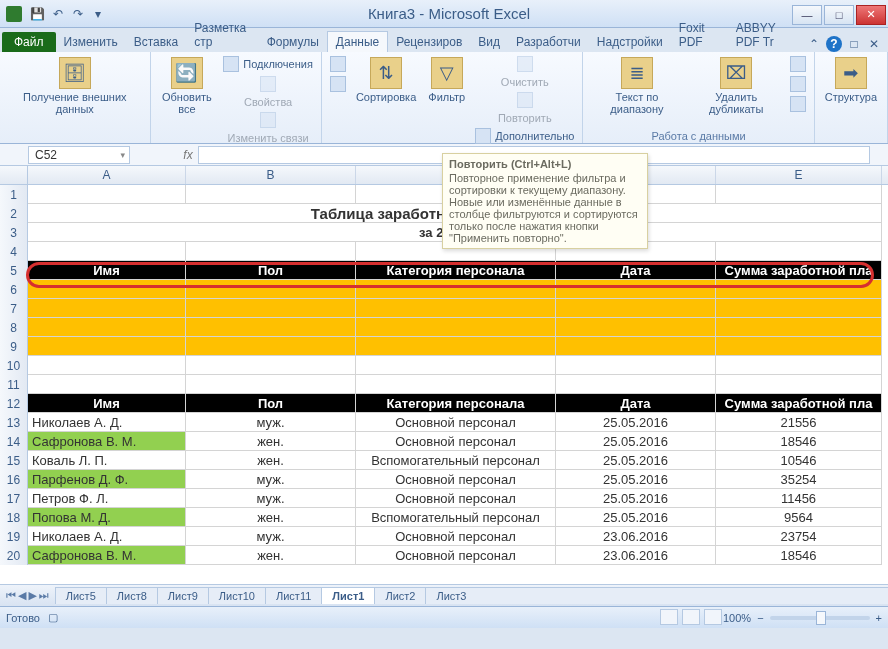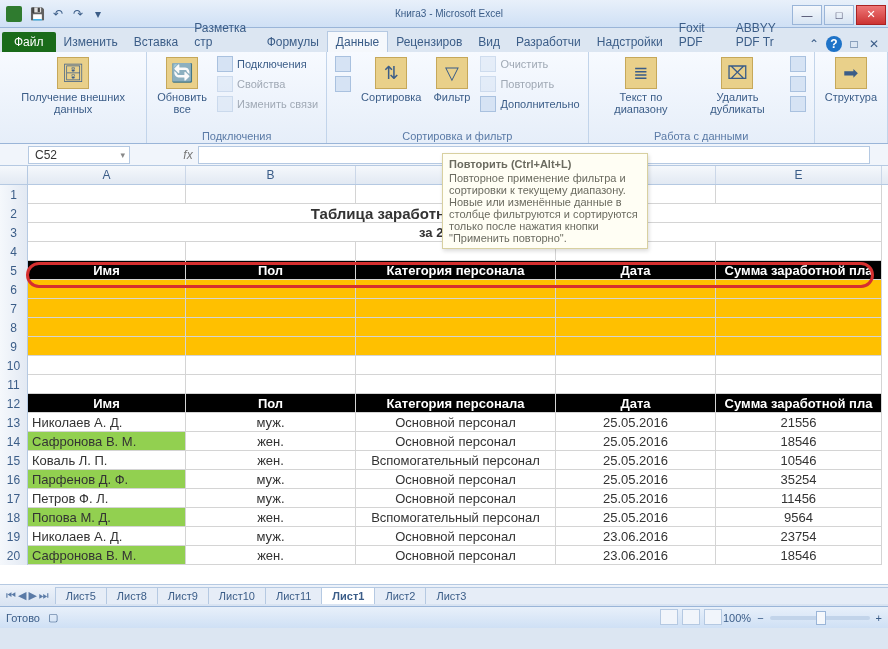--- a/index.html
+++ b/index.html
@@ -3,21 +3,21 @@
 <meta charset="utf-8">
 <style>
 * { box-sizing: border-box; margin: 0; padding: 0; font-family: "Segoe UI", Tahoma, sans-serif; }
 body { width: 888px; height: 649px; background: #dce6f2; overflow: hidden; font-size: 12px; color: #333; }
 
 
 .titlebar { height: 28px; background: linear-gradient(#e8f0fa, #cfe0f5); display: flex; align-items: center; border-bottom: 1px solid #9ab5d8; }
 .titlebar .fileicon { width: 16px; height: 16px; margin-left: 6px; background: #2f7b2f; border-radius: 2px; }
 .titlebar .qat { display: flex; gap: 4px; margin-left: 8px; }
 .titlebar .qat span { width: 16px; height: 16px; display: inline-flex; align-items: center; justify-content: center; color: #3b5d88; }
-.titlebar .title { flex: 1; text-align: center; color: #3b5d88; font-size: 10px; }
+.titlebar .title { flex: 1; text-align: center; color: #3b5d88; font-size: 15px; }
 .winbtns { display: flex; }
 .winbtns div { width: 30px; height: 20px; margin: 2px 2px 0 0; background: linear-gradient(#f5f8fc,#d7e4f3); border: 1px solid #9ab5d8; display: flex; align-items: center; justify-content: center; font-size: 11px; color: #335; }
 .winbtns .close { background: linear-gradient(#e77,#c33); color: #fff; border-color: #a22; }
 
 
 .tabs { height: 24px; background: #dce6f2; display: flex; align-items: flex-end; padding-left: 2px; gap: 0; }
 .tabs .file { background: #1a6b1a; color: #fff; padding: 3px 12px; font-size: 12px; border-radius: 2px 2px 0 0; }
 .tabs .tab { padding: 3px 8px; font-size: 12px; color: #3b5d88; cursor: pointer; }
 .tabs .tab.active { background: #f5f8fc; border: 1px solid #b5c9e2; border-bottom: none; color: #3b5d88; }
 .tabs .right { margin-left: auto; display: flex; align-items: center; gap: 4px; padding-right: 6px; color: #3b5d88; }
@@ -26,21 +26,21 @@
 
 .ribbon { height: 92px; background: linear-gradient(#f7faff,#e6eef9); border-bottom: 1px solid #9ab5d8; display: flex; }
 .group { border-right: 1px solid #c2d4ea; padding: 3px 6px 1px; display: flex; flex-direction: column; }
 .group .body { flex: 1; display: flex; align-items: flex-start; gap: 4px; }
 .group .label { text-align: center; font-size: 11px; color: #5a7aa6; padding-top: 2px; }
 .bigbtn { display: flex; flex-direction: column; align-items: center; justify-content: flex-start; width: auto; padding: 2px 4px; text-align: center; font-size: 11px; color: #3b5d88; gap: 2px; }
 .bigbtn .ico { width: 32px; height: 32px; background: #e9d08a; border: 1px solid #c6a85a; display: flex; align-items: center; justify-content: center; font-size: 18px; }
 .smallstack { display: flex; flex-direction: column; gap: 2px; }
 .smallbtn { display: flex; align-items: center; gap: 4px; font-size: 11px; color: #3b5d88; padding: 1px 2px; white-space: nowrap; }
 .smallbtn .ico { width: 16px; height: 16px; background: #d6e3f4; border: 1px solid #a9c1df; display: inline-block; }
-.disabled { color: #a0a9b5 !important; }
+.disabled { color: #a0a9b5 !important; flex-direction: column; }
 .disabled .ico { opacity: 0.5; }
 
 
 .fbar { height: 22px; background: #f1f5fb; border-bottom: 1px solid #b5c9e2; display: flex; align-items: center; }
 .namebox { width: 102px; height: 18px; background: #fff; border: 1px solid #b5c9e2; margin-left: 28px; padding: 0 16px 0 6px; font-size: 12px; display: flex; align-items: center; position: relative; }
 .namebox::after { content: "▾"; position: absolute; right: 4px; color: #888; font-size: 9px; }
 .fbar .fx { width: 20px; text-align: center; font-style: italic; color: #777; margin-left: 48px; }
 .fbar .fxinput { flex: 1; height: 18px; background: #fff; border: 1px solid #b5c9e2; margin-right: 18px; }
 
 

